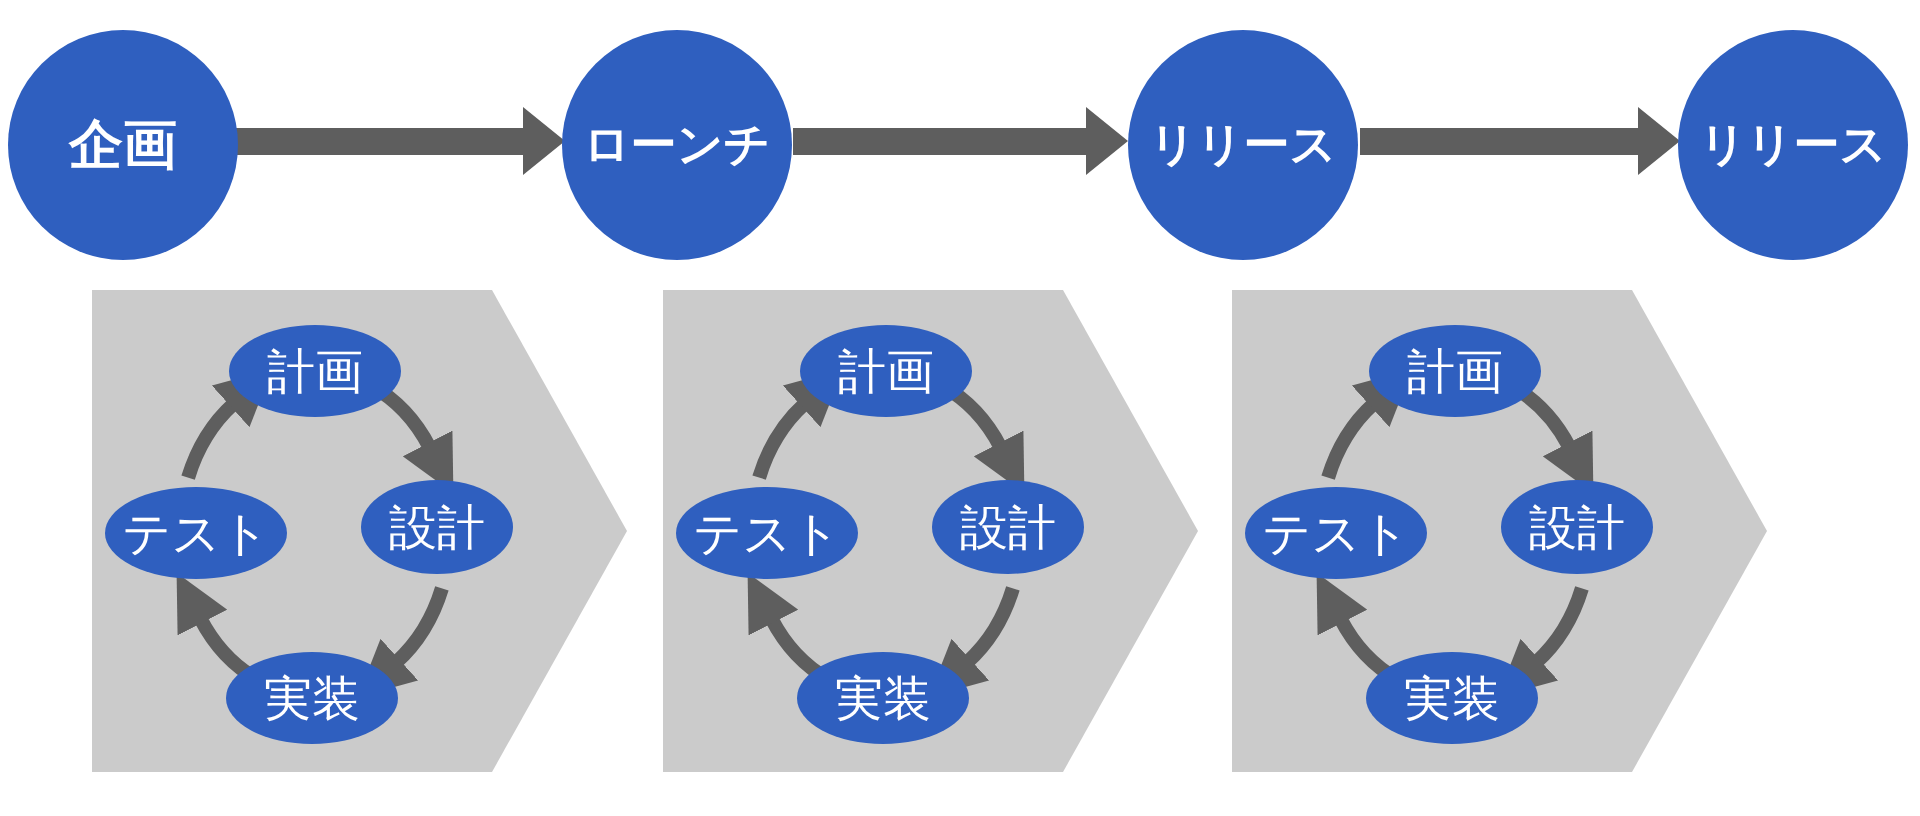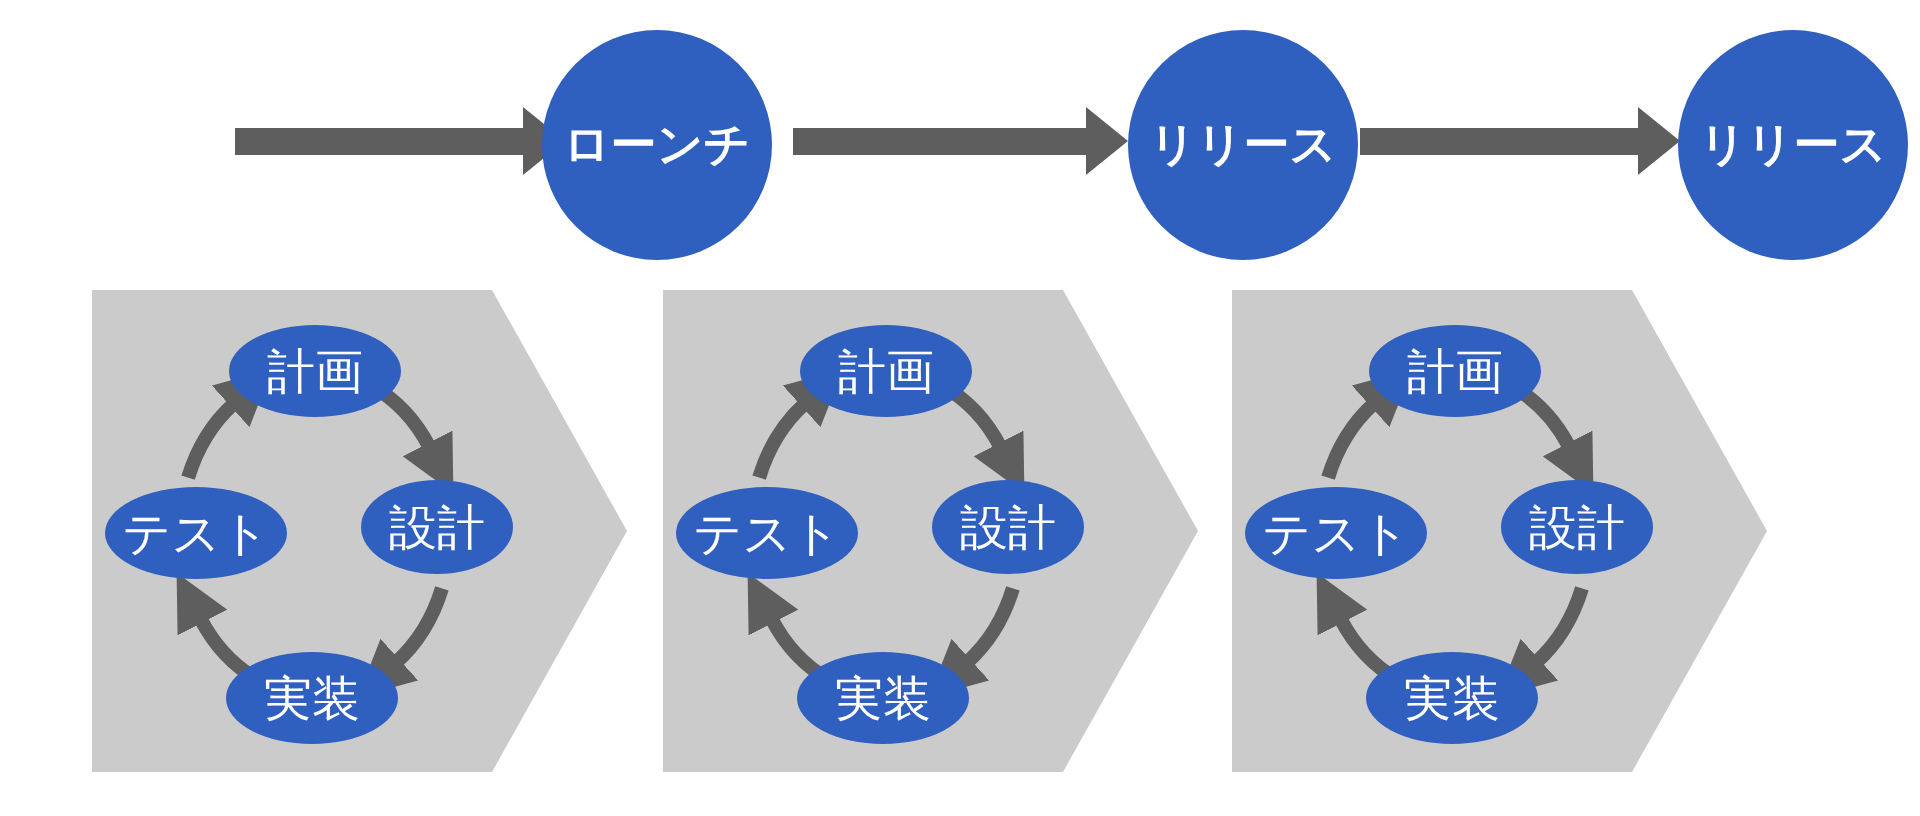--- a/index.html
+++ b/index.html
@@ -9,21 +9,21 @@
   }
   
   .flow-circle{
     position:absolute;top:30px;width:230px;height:230px;border-radius:50%;
     background:#2F5FBF;color:#ffffff;display:flex;align-items:center;justify-content:center;
     font-weight:bold;white-space:nowrap;z-index:2;
   }
   .flow-circle.big-label{font-size:54px;}
   .flow-circle.small-label{font-size:46px;}
   .c1{left:8px;}
-  .c2{left:542px;}
+  .c2{left:562px;}
   .c3{left:1128px;}
   .c4{left:1678px;}
   
   .harrow-shaft{
     position:absolute;top:128px;height:27px;background:#5E5E5E;z-index:1;
   }
   .a1s{left:235px;width:290px;}
   .a2s{left:793px;width:295px;}
   .a3s{left:1360px;width:280px;}
   .harrow-head{
@@ -42,20 +42,23 @@
   .cycle-label{
     fill:#ffffff;font-family:"Liberation Sans",sans-serif;font-size:48px;
     text-anchor:middle;
   }
 </style>
 </head>
 <body>
 
 <div class="canvas">
 
+  <div class="flow-circle big-label c1">
+    <span>企画</span>
+  </div>
   <div class="harrow-shaft a1s"></div>
   <div class="harrow-head a1h"></div>
 
   <div class="flow-circle small-label c2">
     <span>ローンチ</span>
   </div>
   <div class="harrow-shaft a2s"></div>
   <div class="harrow-head a2h"></div>
 
   <div class="flow-circle small-label c3">

